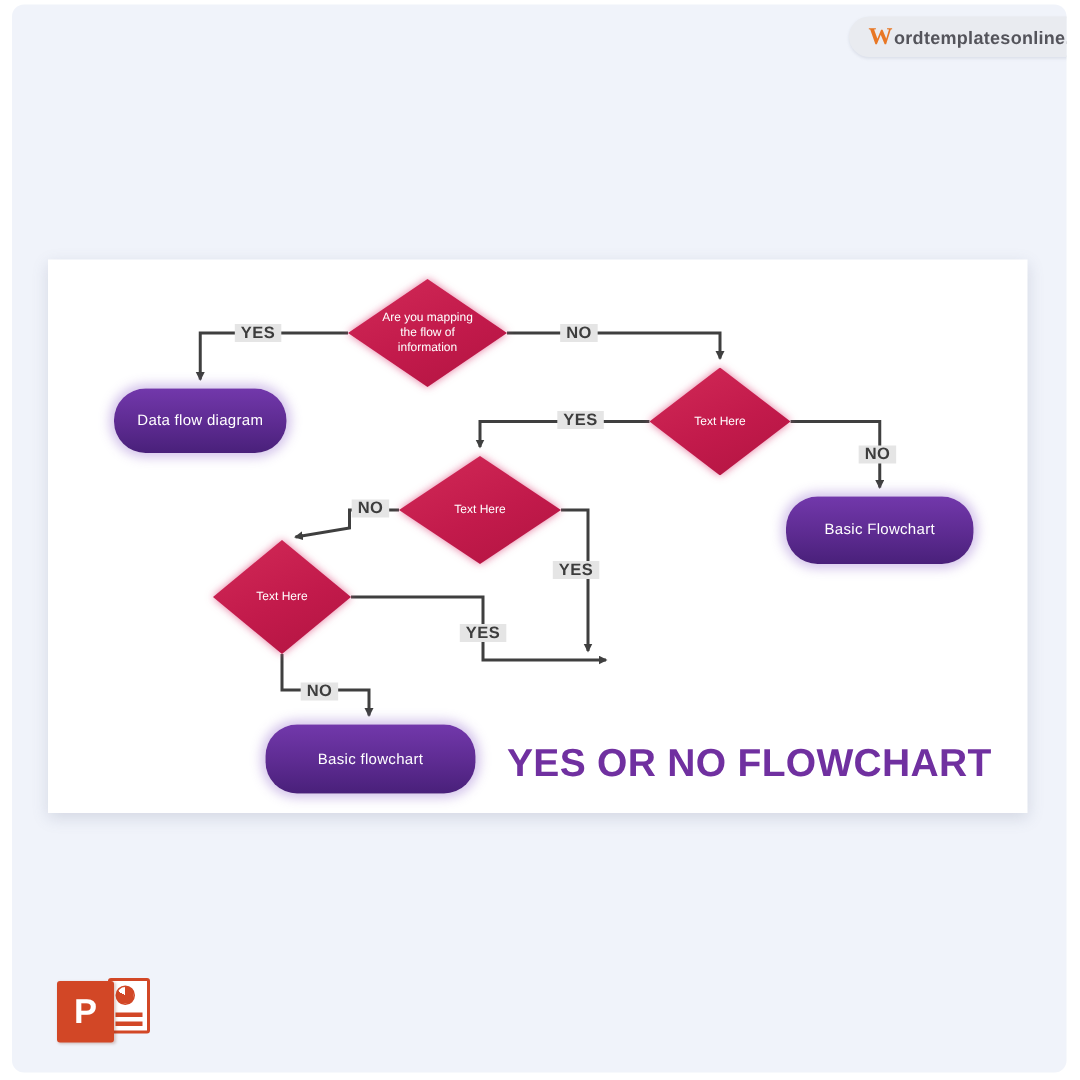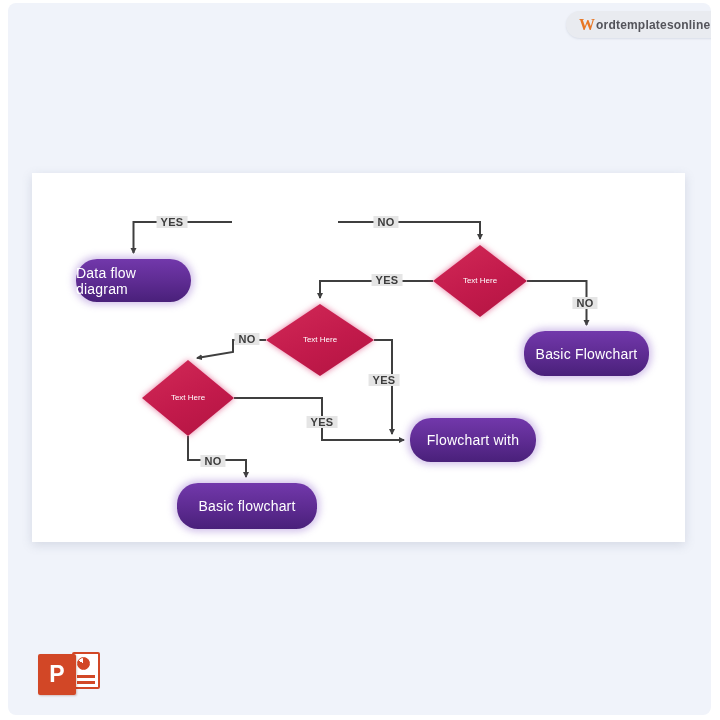--- a/index.html
+++ b/index.html
@@ -20,21 +20,21 @@
              background:linear-gradient(155deg,#D22A57 0%,#C21A4B 55%,#B21441 100%);
              display:flex; align-items:center; justify-content:center; text-align:center;
              color:#fff; font-size:8px; line-height:1.25; padding:10px 22px; }
   #d1 { left:200px; top:13px;  width:106px; height:72px; }
   #d2 { left:401px; top:72px;  width:94px;  height:72px; }
   #d3 { left:234px; top:131px; width:108px; height:72px; }
   #d4 { left:110px; top:187px; width:92px;  height:76px; }
 
   
   .rbox { position:absolute; border-radius:21px; display:flex; align-items:center; justify-content:center;
-          color:#fff; font-size:14px; letter-spacing:.2px;
+          color:#fff; font-size:10px; letter-spacing:.2px;
           background:linear-gradient(180deg,#7238AB 0%,#5D2B91 55%,#49207A 100%);
           box-shadow:0 0 7px 3px rgba(160,125,210,.45); }
   #r1 { left:44px;  top:86px;  width:115px; height:43px; }
   #r2 { left:492px; top:158px; width:125px; height:45px; }
   #r3 { left:378px; top:245px; width:126px; height:44px; }
   #r4 { left:145px; top:310px; width:140px; height:46px; }
 
   
   svg.wires { position:absolute; left:0; top:0; width:653px; height:369px; }
   .wire { stroke:#3F3F3F; stroke-width:2; fill:none; }
@@ -80,44 +80,47 @@
       <path class="wire" d="M200 49 H101.5 V80" marker-end="url(#arr)"></path>
       <path class="wire" d="M306 49 H448 V66" marker-end="url(#arr)"></path>
       <path class="wire" d="M401 108 H288 V125" marker-end="url(#arr)"></path>
       <path class="wire" d="M495 108 H554.5 V152" marker-end="url(#arr)"></path>
       <path class="wire" d="M234 167 H201 V179 L165 185" marker-end="url(#arr)"></path>
       <path class="wire" d="M342 167 H360 V261" marker-end="url(#arr)"></path>
       <path class="wire" d="M202 225 H290 V267 H372" marker-end="url(#arr)"></path>
       <path class="wire" d="M156 263 V287 H214 V304" marker-end="url(#arr)"></path>
     </svg>
 
+    <div class="diamond-wrap" id="d1">
+      <div class="diamond">Are you mapping the flow of information</div>
+    </div>
     <div class="diamond-wrap" id="d2">
       <div class="diamond">Text Here</div>
     </div>
     <div class="diamond-wrap" id="d3">
       <div class="diamond">Text Here</div>
     </div>
     <div class="diamond-wrap" id="d4">
       <div class="diamond">Text Here</div>
     </div>
 
     <div class="rbox" id="r1">Data flow diagram</div>
     <div class="rbox" id="r2">Basic Flowchart</div>
-    <div class="rbox" id="r3">Flowchart with</div>
     <div class="rbox" id="r4">Basic flowchart</div>
 
     <span class="lbl" style="left:140px; top:49px;">YES</span>
     <span class="lbl" style="left:354px; top:49px;">NO</span>
     <span class="lbl" style="left:355px; top:107px;">YES</span>
     <span class="lbl" style="left:553px; top:130px;">NO</span>
     <span class="lbl" style="left:215px; top:166px;">NO</span>
     <span class="lbl" style="left:352px; top:207px;">YES</span>
     <span class="lbl" style="left:290px; top:249px;">YES</span>
     <span class="lbl" style="left:181px; top:288px;">NO</span>
 
+    <div class="slide-title">YES OR NO FLOWCHART</div>
   </div>
 
   <div class="ppt">
     <div class="ppt-doc">
       <div class="ppt-pie"></div>
       <div class="ppt-line a"></div>
       <div class="ppt-line b"></div>
     </div>
     <div class="ppt-box">P</div>
   </div>

